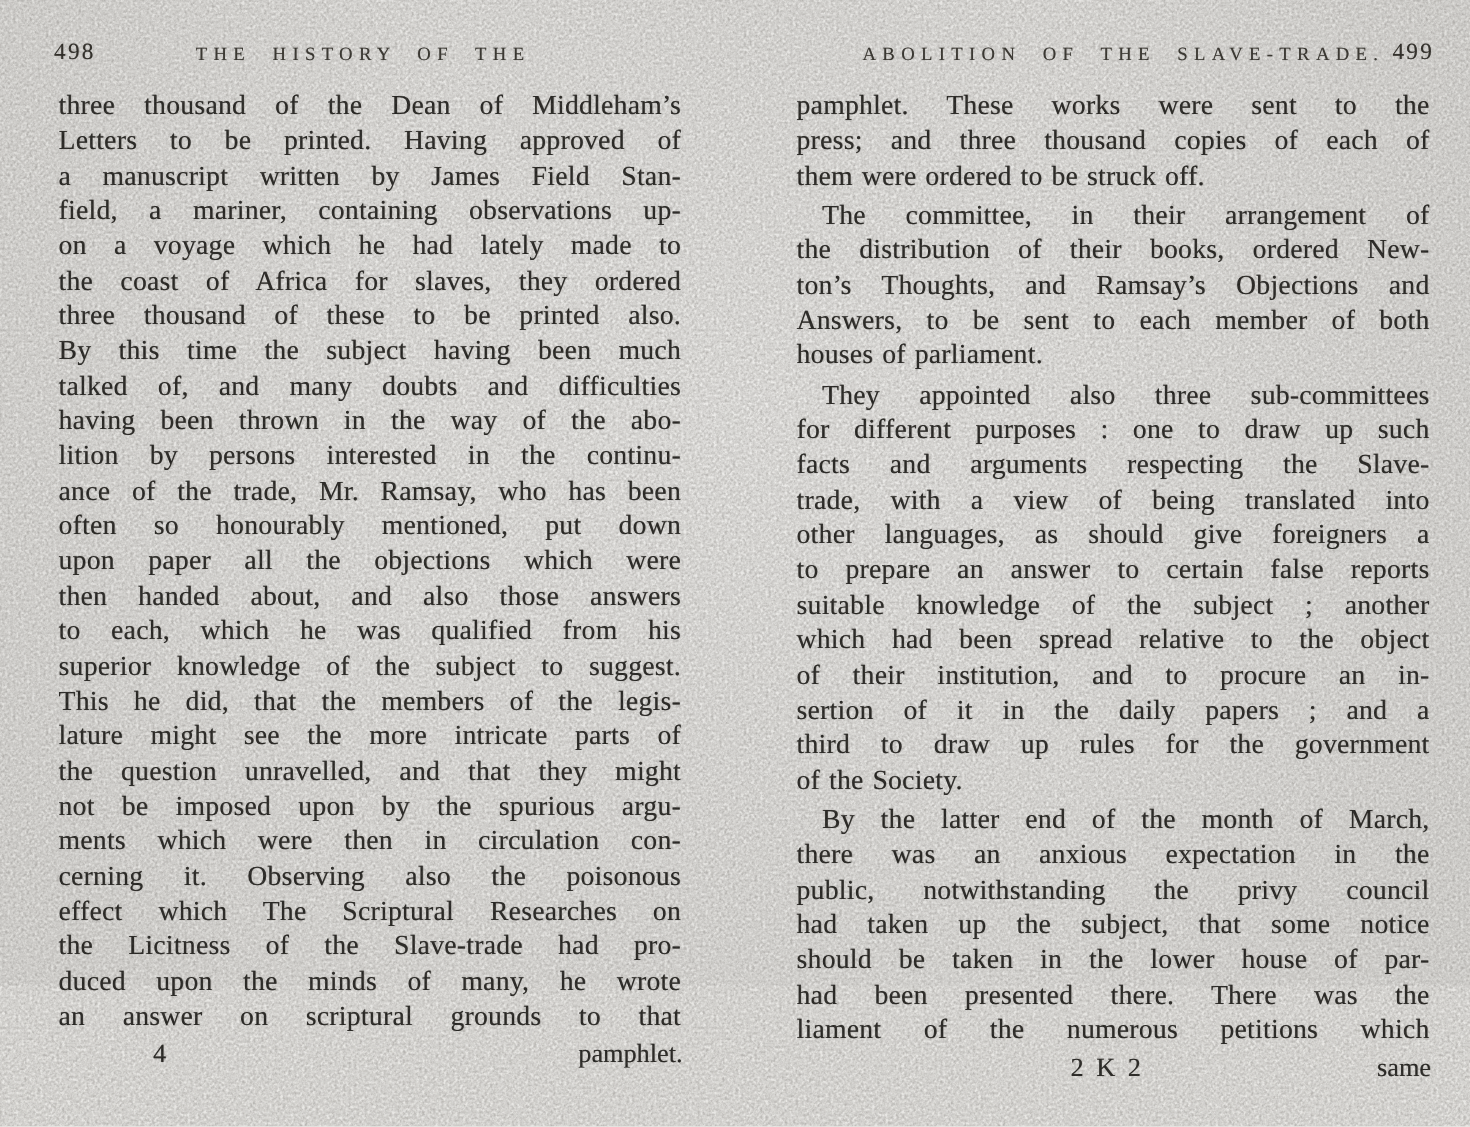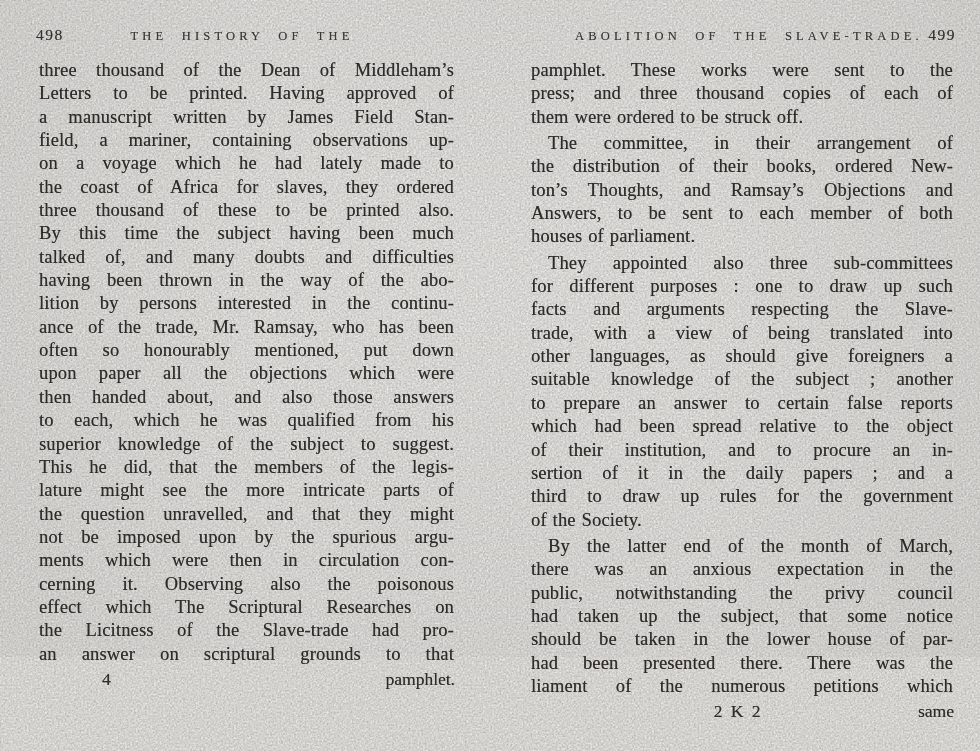--- a/index.html
+++ b/index.html
@@ -126,20 +126,21 @@
           <div class="line">to each, which he was qualified from his</div>
           <div class="line">superior knowledge of the subject to suggest.</div>
           <div class="line">This he did, that the members of the legis-</div>
           <div class="line">lature might see the more intricate parts of</div>
           <div class="line">the question unravelled, and that they might</div>
           <div class="line">not be imposed upon by the spurious argu-</div>
           <div class="line">ments which were then in circulation con-</div>
           <div class="line">cerning it.  Observing also the poisonous</div>
           <div class="line">effect which The Scriptural Researches on</div>
           <div class="line">the Licitness of the Slave-trade had pro-</div>
+          <div class="line">duced upon the minds of many, he wrote</div>
           <div class="line">an answer on scriptural grounds to that</div>
         </div>
       </div>
     <div class="pagefoot">
       <span class="sig">4</span>
       <span class="catch">pamphlet.</span>
     </div>
   </div>
 
   <div class="page right">
@@ -159,22 +160,22 @@
           <div class="line">ton’s Thoughts, and Ramsay’s Objections and</div>
           <div class="line">Answers, to be sent to each member of both</div>
           <div class="line last">houses of parliament.</div>
         </div>
         <div class="para indented">
           <div class="line">They appointed also three sub-committees</div>
           <div class="line">for different purposes : one to draw up such</div>
           <div class="line">facts and arguments respecting the Slave-</div>
           <div class="line">trade, with a view of being translated into</div>
           <div class="line">other languages, as should give foreigners a</div>
+          <div class="line">to prepare an answer to certain false reports</div>
           <div class="line">suitable knowledge of the subject ; another</div>
-          <div class="line">to prepare an answer to certain false reports</div>
           <div class="line">which had been spread relative to the object</div>
           <div class="line">of their institution, and to procure an in-</div>
           <div class="line">sertion of it in the daily papers ; and a</div>
           <div class="line">third to draw up rules for the government</div>
           <div class="line last">of the Society.</div>
         </div>
         <div class="para indented">
           <div class="line">By the latter end of the month of March,</div>
           <div class="line">there was an anxious expectation in the</div>
           <div class="line">public, notwithstanding the privy council</div>

